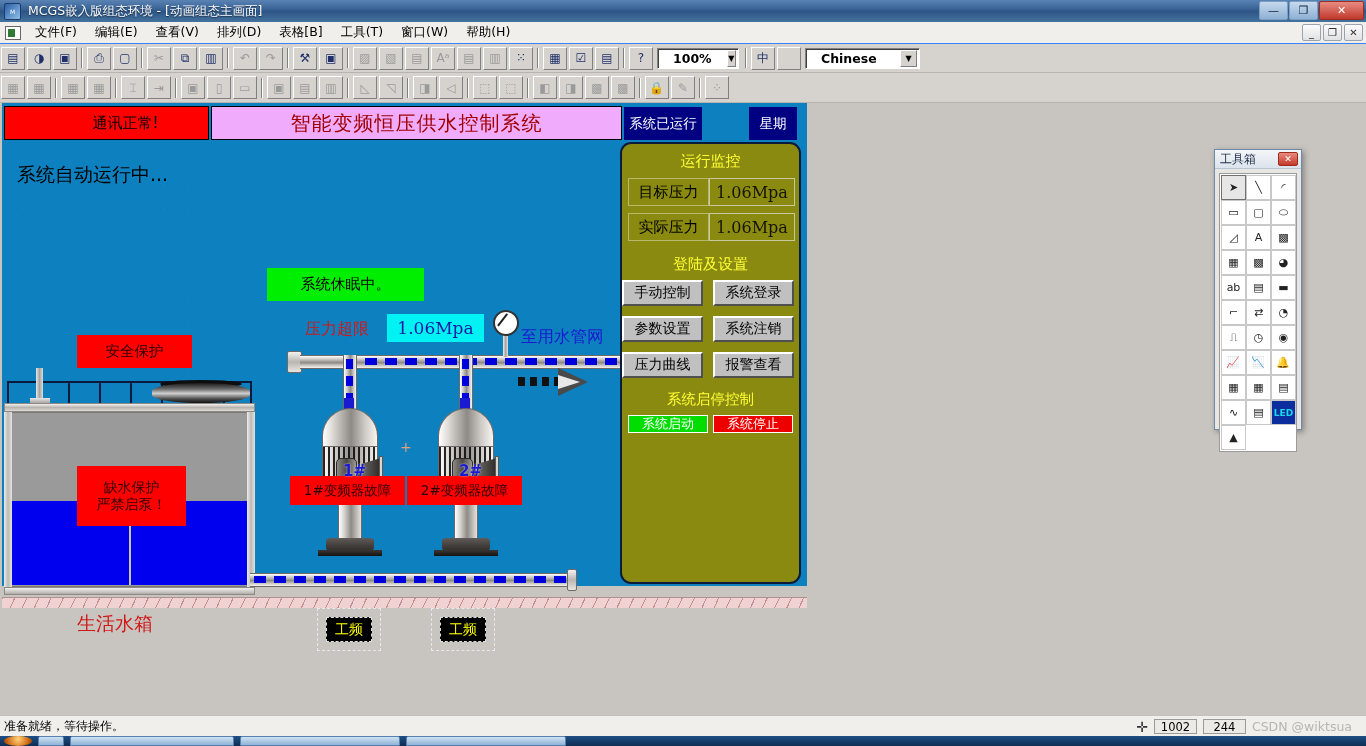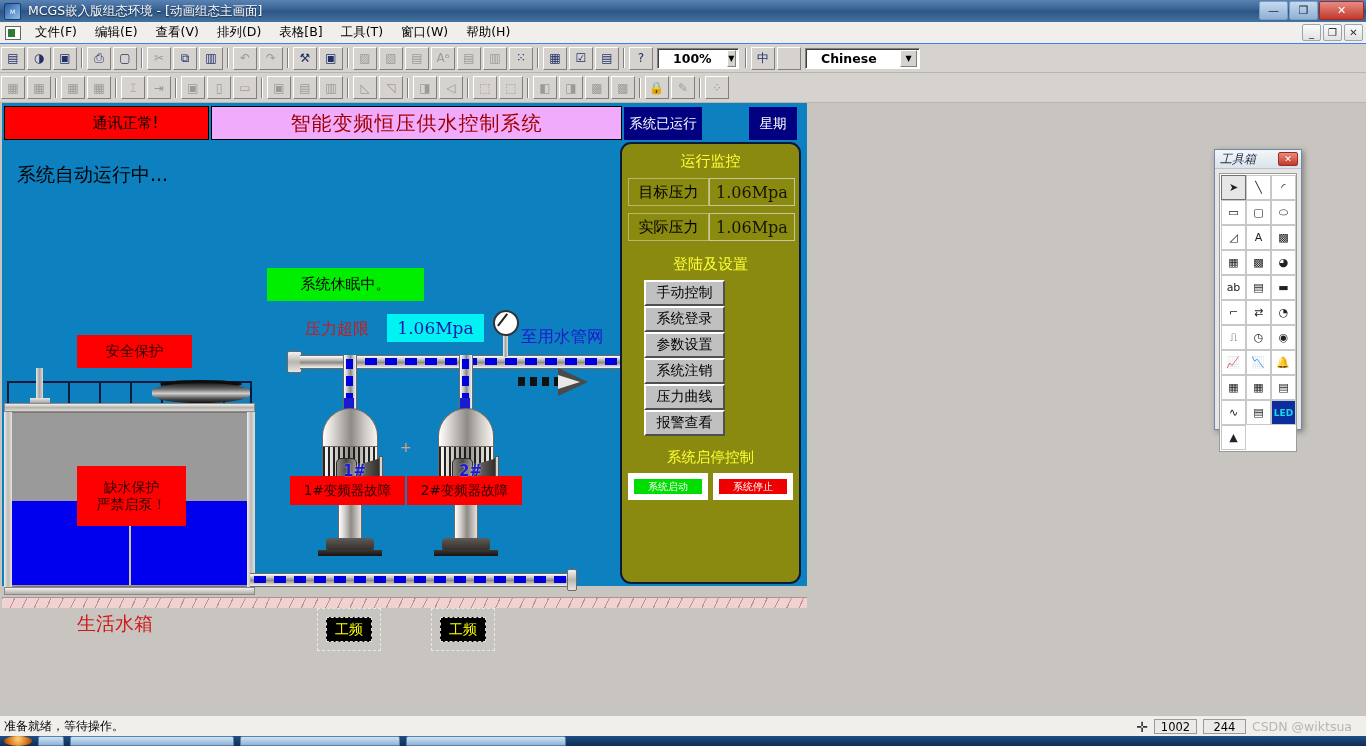--- a/index.html
+++ b/index.html
@@ -423,57 +423,56 @@
   .p-lbl {
     width: 81px; height: 28px; background: #8a8a10; border: 1px solid #b8b86a;
     display: flex; align-items: center; justify-content: center;
     color: #000; font-size: 15px; font-family: "DejaVu Sans", sans-serif;
   }
   .p-val {
     width: 86px; height: 28px; background: #8a8a10; border: 1px solid #c8c8a0;
     display: flex; align-items: center; justify-content: center;
     color: #151500; font-size: 16px; font-family: "DejaVu Serif", serif;
   }
-  .btn-grid { display: flex; flex-wrap: wrap; gap: 0; padding: 0 22px; margin-top: 6px; }
+  .btn-grid { display: flex; flex-wrap: wrap; gap: 10px; padding: 0 0; margin-top: 6px; }
   .pbtn {
     width: 81px; height: 26px;
     background: #c0c0c0;
     border-top: 2px solid #fff; border-left: 2px solid #fff;
     border-right: 2px solid #505050; border-bottom: 2px solid #505050;
     display: flex; align-items: center; justify-content: center;
     color: #000; font-size: 14px; font-family: "DejaVu Sans", sans-serif;
   }
   .sscontrol { text-align:center; color:#ffff33; font-size: 14.5px; margin-top: 12px;
     font-family: "DejaVu Sans", sans-serif; }
   .ss-row { display: flex; gap: 5px; padding: 0 6px; margin-top: 6px; }
   .ss-btn {
-    width: 81px; height: 27px; border: 6px solid #ffffff;
-    display: flex; align-items: center; justify-content: center;
-    color: #fff; font-size: 10px; font-family: "DejaVu Sans", sans-serif;
+    width: 81px; height: 18px; border: 1px solid #ffffff;
+    display: flex; align-items: center; justify-content: center;
+    color: #fff; font-size: 13px; font-family: "DejaVu Sans", sans-serif;
   }
   .ss-start { background: #00dd00; }
   .ss-stop  { background: #ee0000; }
 
   
   .toolbox {
     position: absolute; left: 1214px; top: 149px; width: 88px; height: 281px;
     background: #e8e6e2;
     border: 1px solid #6f8aa8;
     box-shadow: 2px 2px 6px rgba(0,0,0,.35);
   }
   .toolbox-tb {
     height: 19px; display: flex; align-items: center;
     background: linear-gradient(to bottom,#f4f6f8,#dbe3ec);
     border-bottom: 1px solid #b9c5d2;
     padding-left: 5px;
   }
   .toolbox-title {
     font-size: 12px; color: #1a2a44; font-family: "DejaVu Sans", sans-serif;
     flex: 1;
-    font-style: italic;
   }
   .toolbox-close {
     width: 20px; height: 14px; margin-right: 3px; border-radius: 2px;
     background: linear-gradient(to bottom,#e88b80,#c33a29);
     border: 1px solid #9c2c1d; color: #fff; font-size: 9px;
     display:flex;align-items:center;justify-content:center;
     font-family: "DejaVu Sans", sans-serif;
   }
   .toolbox-grid {
     margin: 4px; background: #fff; border: 1px solid #9a9a9a;

